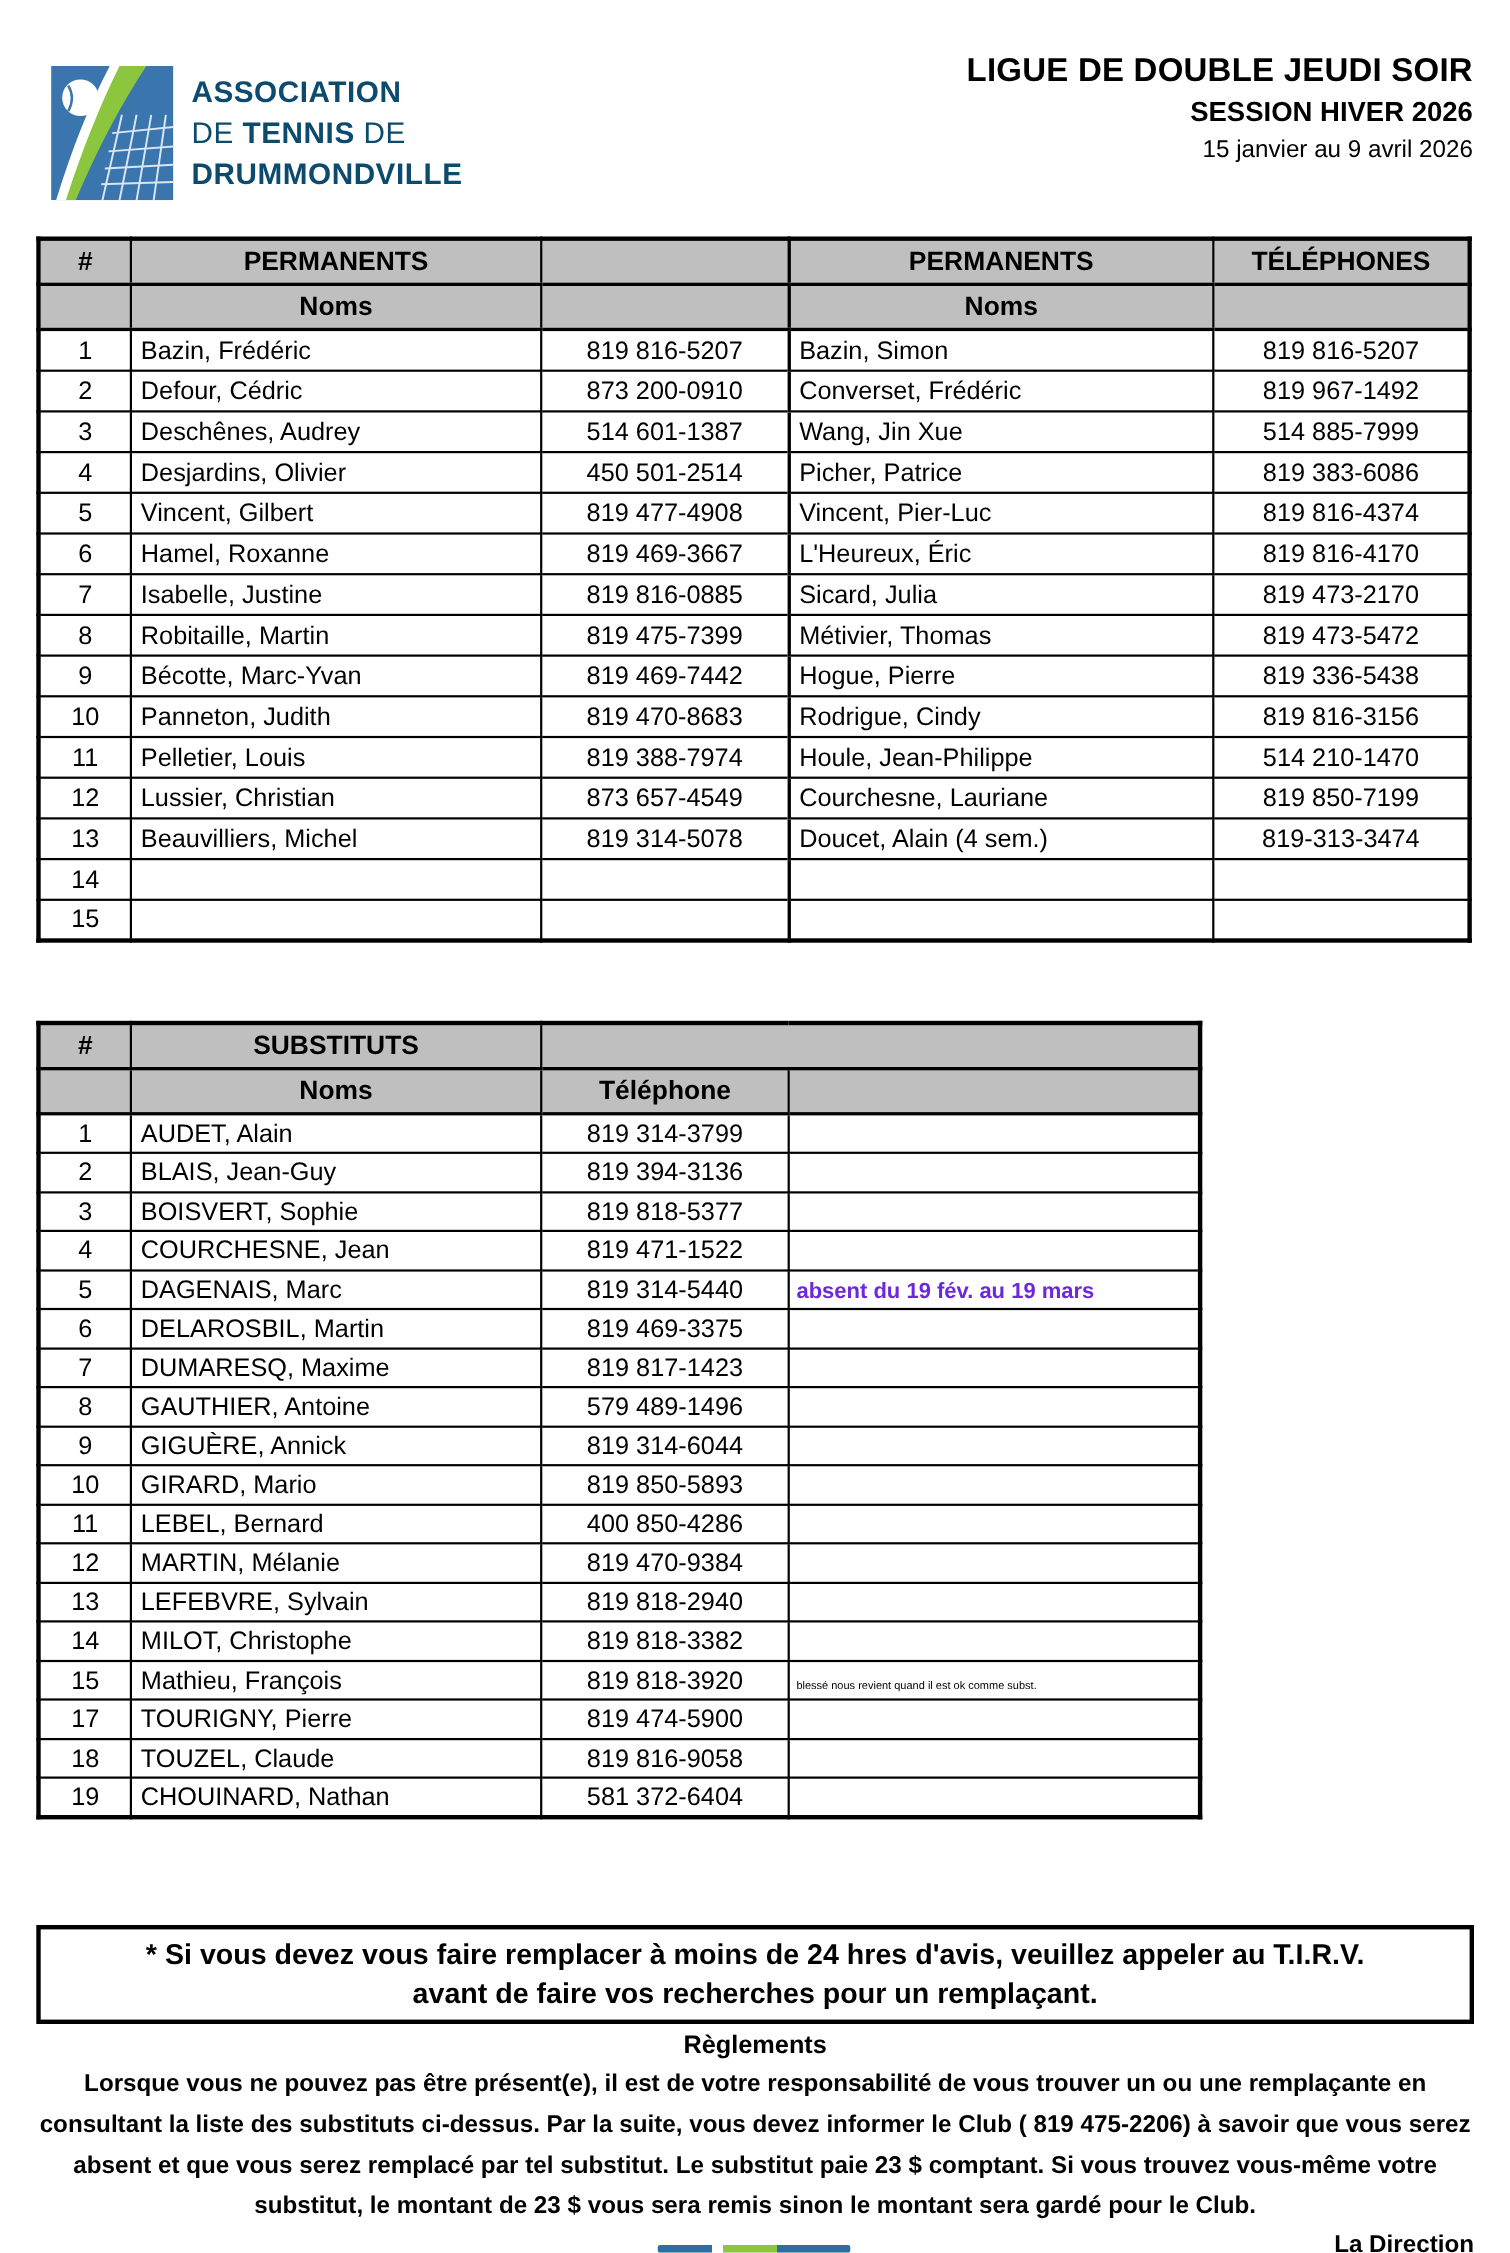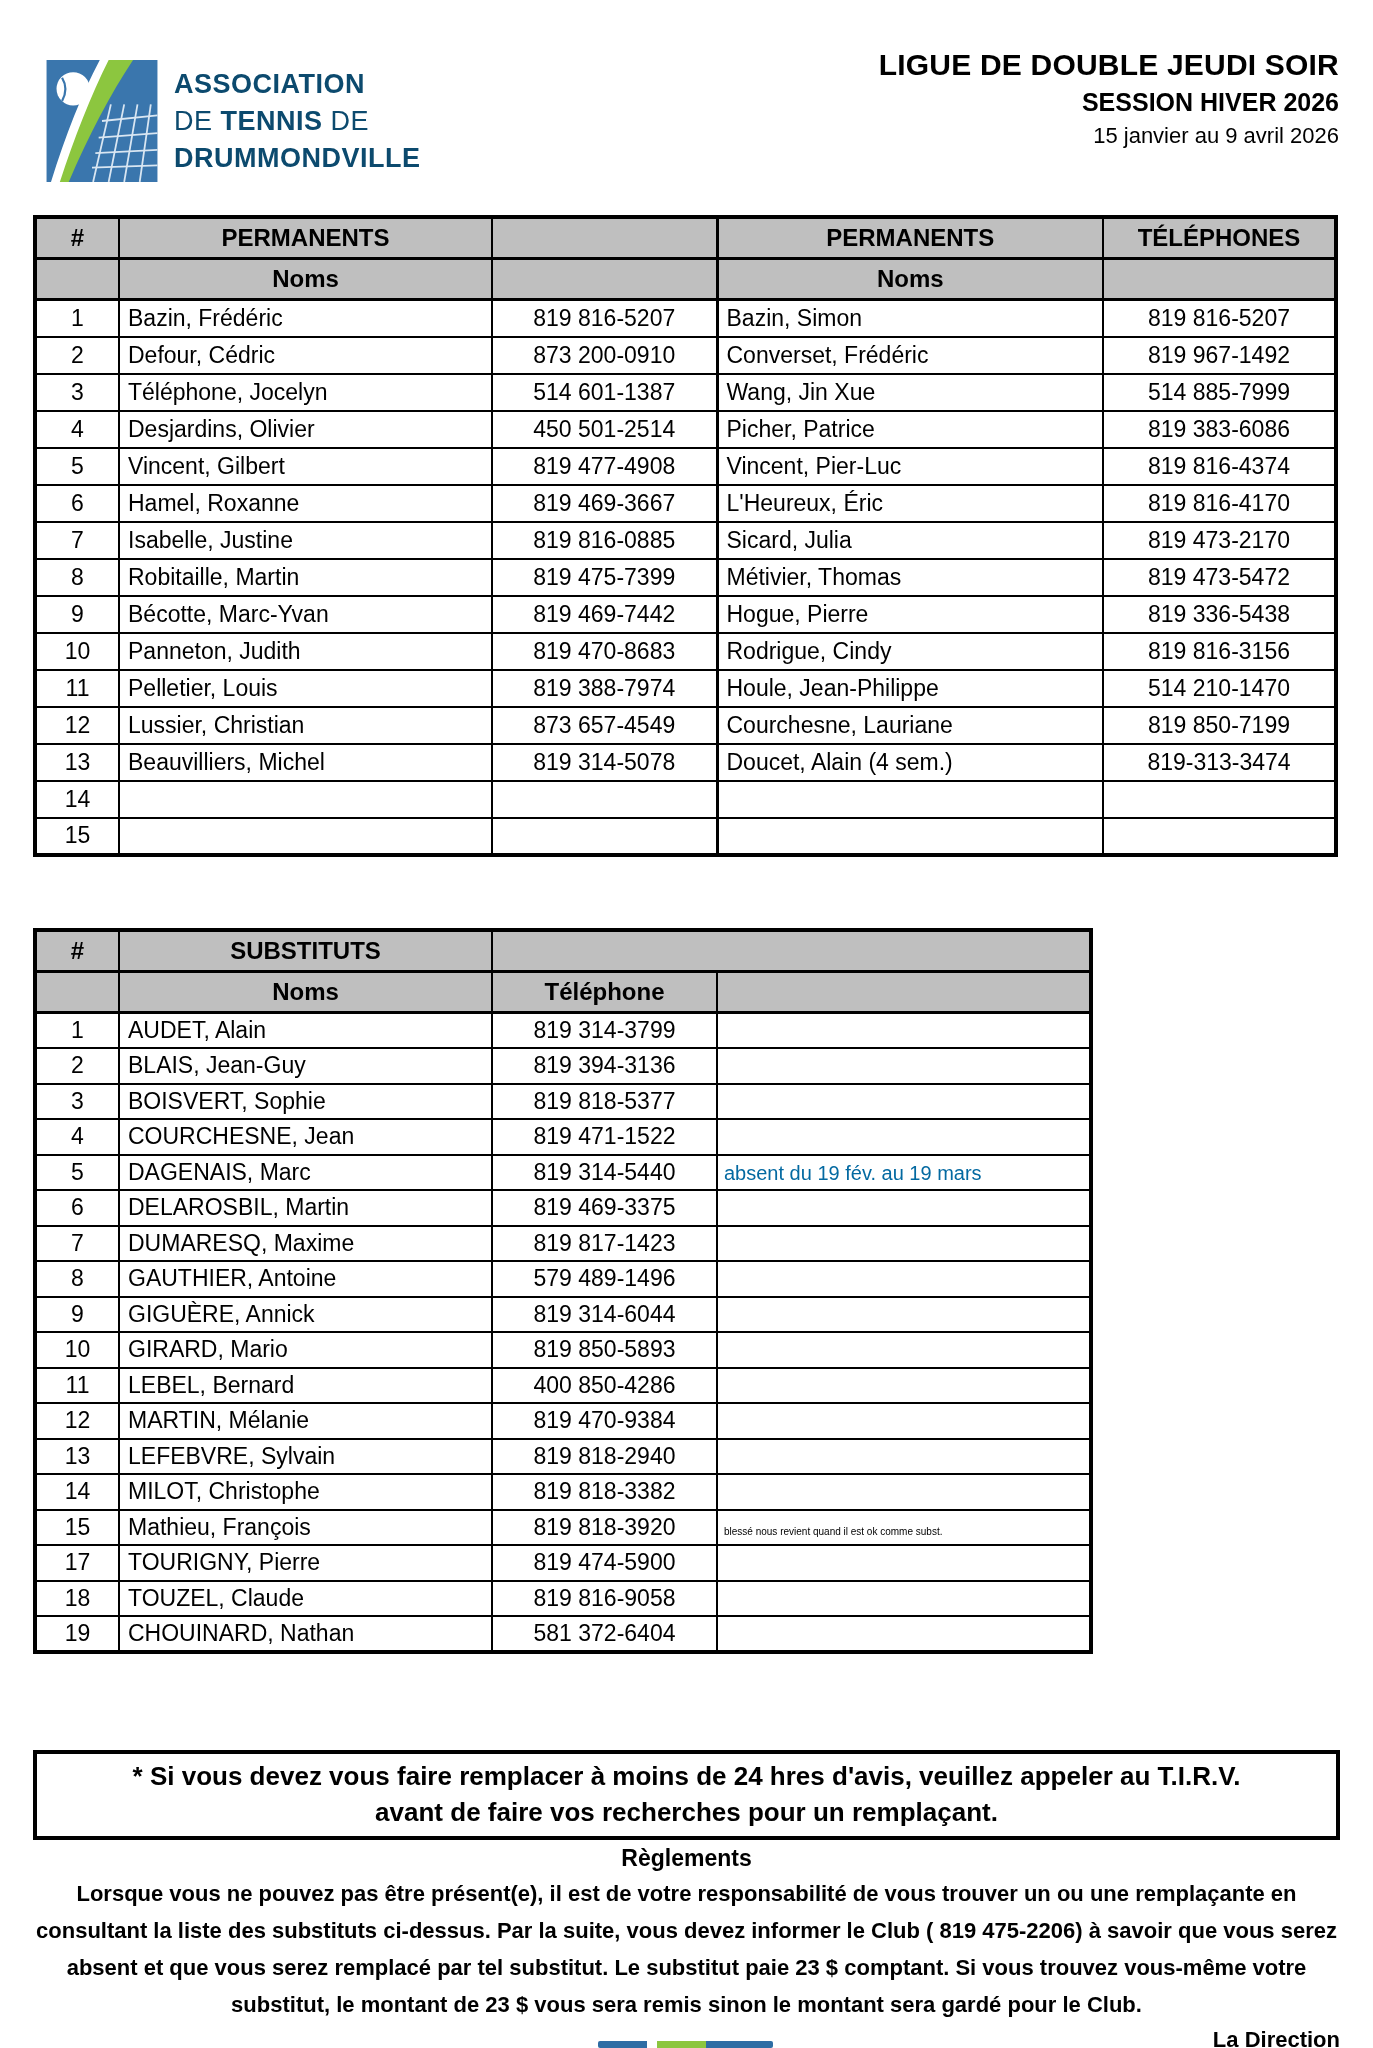--- a/index.html
+++ b/index.html
@@ -25,21 +25,21 @@
   tr.hdr1 th{height:36px;}
   tr.hdr2 th{height:36px;}
   #table1 tbody tr{height:37px;}
   #table2 tbody tr{height:35.5px;}
   td{font-size:23px;}
   .c-num{text-align:center;}
   .c-name{text-align:left;padding-left:8px;}
   .c-phone{text-align:center;}
   .thick-l{border-left:3px solid #000;}
   .c-note{text-align:left;padding-left:6px;}
-  .c-note span[data-style="red"]{color:#0369a1;font-weight:400;font-size:20px;}
+  .c-note span[data-style="red"]{color:#6d28d9;font-weight:700;font-size:20px;}
   .c-note span[data-style="small"]{font-size:10px;}
   
   .footer{position:absolute;left:33px;top:1750px;width:1307px;}
   .warnbox{border:4px solid #000;text-align:center;font-weight:700;font-size:26px;
            line-height:36px;padding:4px 6px 6px 6px;}
   .regl-title{text-align:center;font-weight:700;font-size:23px;margin-top:5px;}
   .regl-text{font-weight:700;font-size:22px;line-height:37px;margin-top:3px;text-align:center;}
   .sig{font-weight:700;font-size:22px;text-align:right;margin-top:4px;}
   .bottom-graphic{position:absolute;left:598px;top:2041px;width:175px;height:7px;
     background:linear-gradient(90deg,#2e6da4 0 28%,#ffffff 28% 34%,#8cc63f 34% 62%,#2e6da4 62% 100%);
@@ -119,21 +119,21 @@
       <tr>
         <td class="c-num">2</td>
         <td class="c-name">Defour, Cédric</td>
         <td class="c-phone">873 200-0910</td>
         <td class="c-name thick-l">Converset, Frédéric</td>
         <td class="c-phone">819 967-1492</td>
       </tr>
 
       <tr>
         <td class="c-num">3</td>
-        <td class="c-name">Téléphone, Jocelyn</td>
+        <td class="c-name">Deschênes, Audrey</td>
         <td class="c-phone">514 601-1387</td>
         <td class="c-name thick-l">Wang, Jin Xue</td>
         <td class="c-phone">514 885-7999</td>
       </tr>
 
       <tr>
         <td class="c-num">4</td>
         <td class="c-name">Desjardins, Olivier</td>
         <td class="c-phone">450 501-2514</td>
         <td class="c-name thick-l">Picher, Patrice</td>

